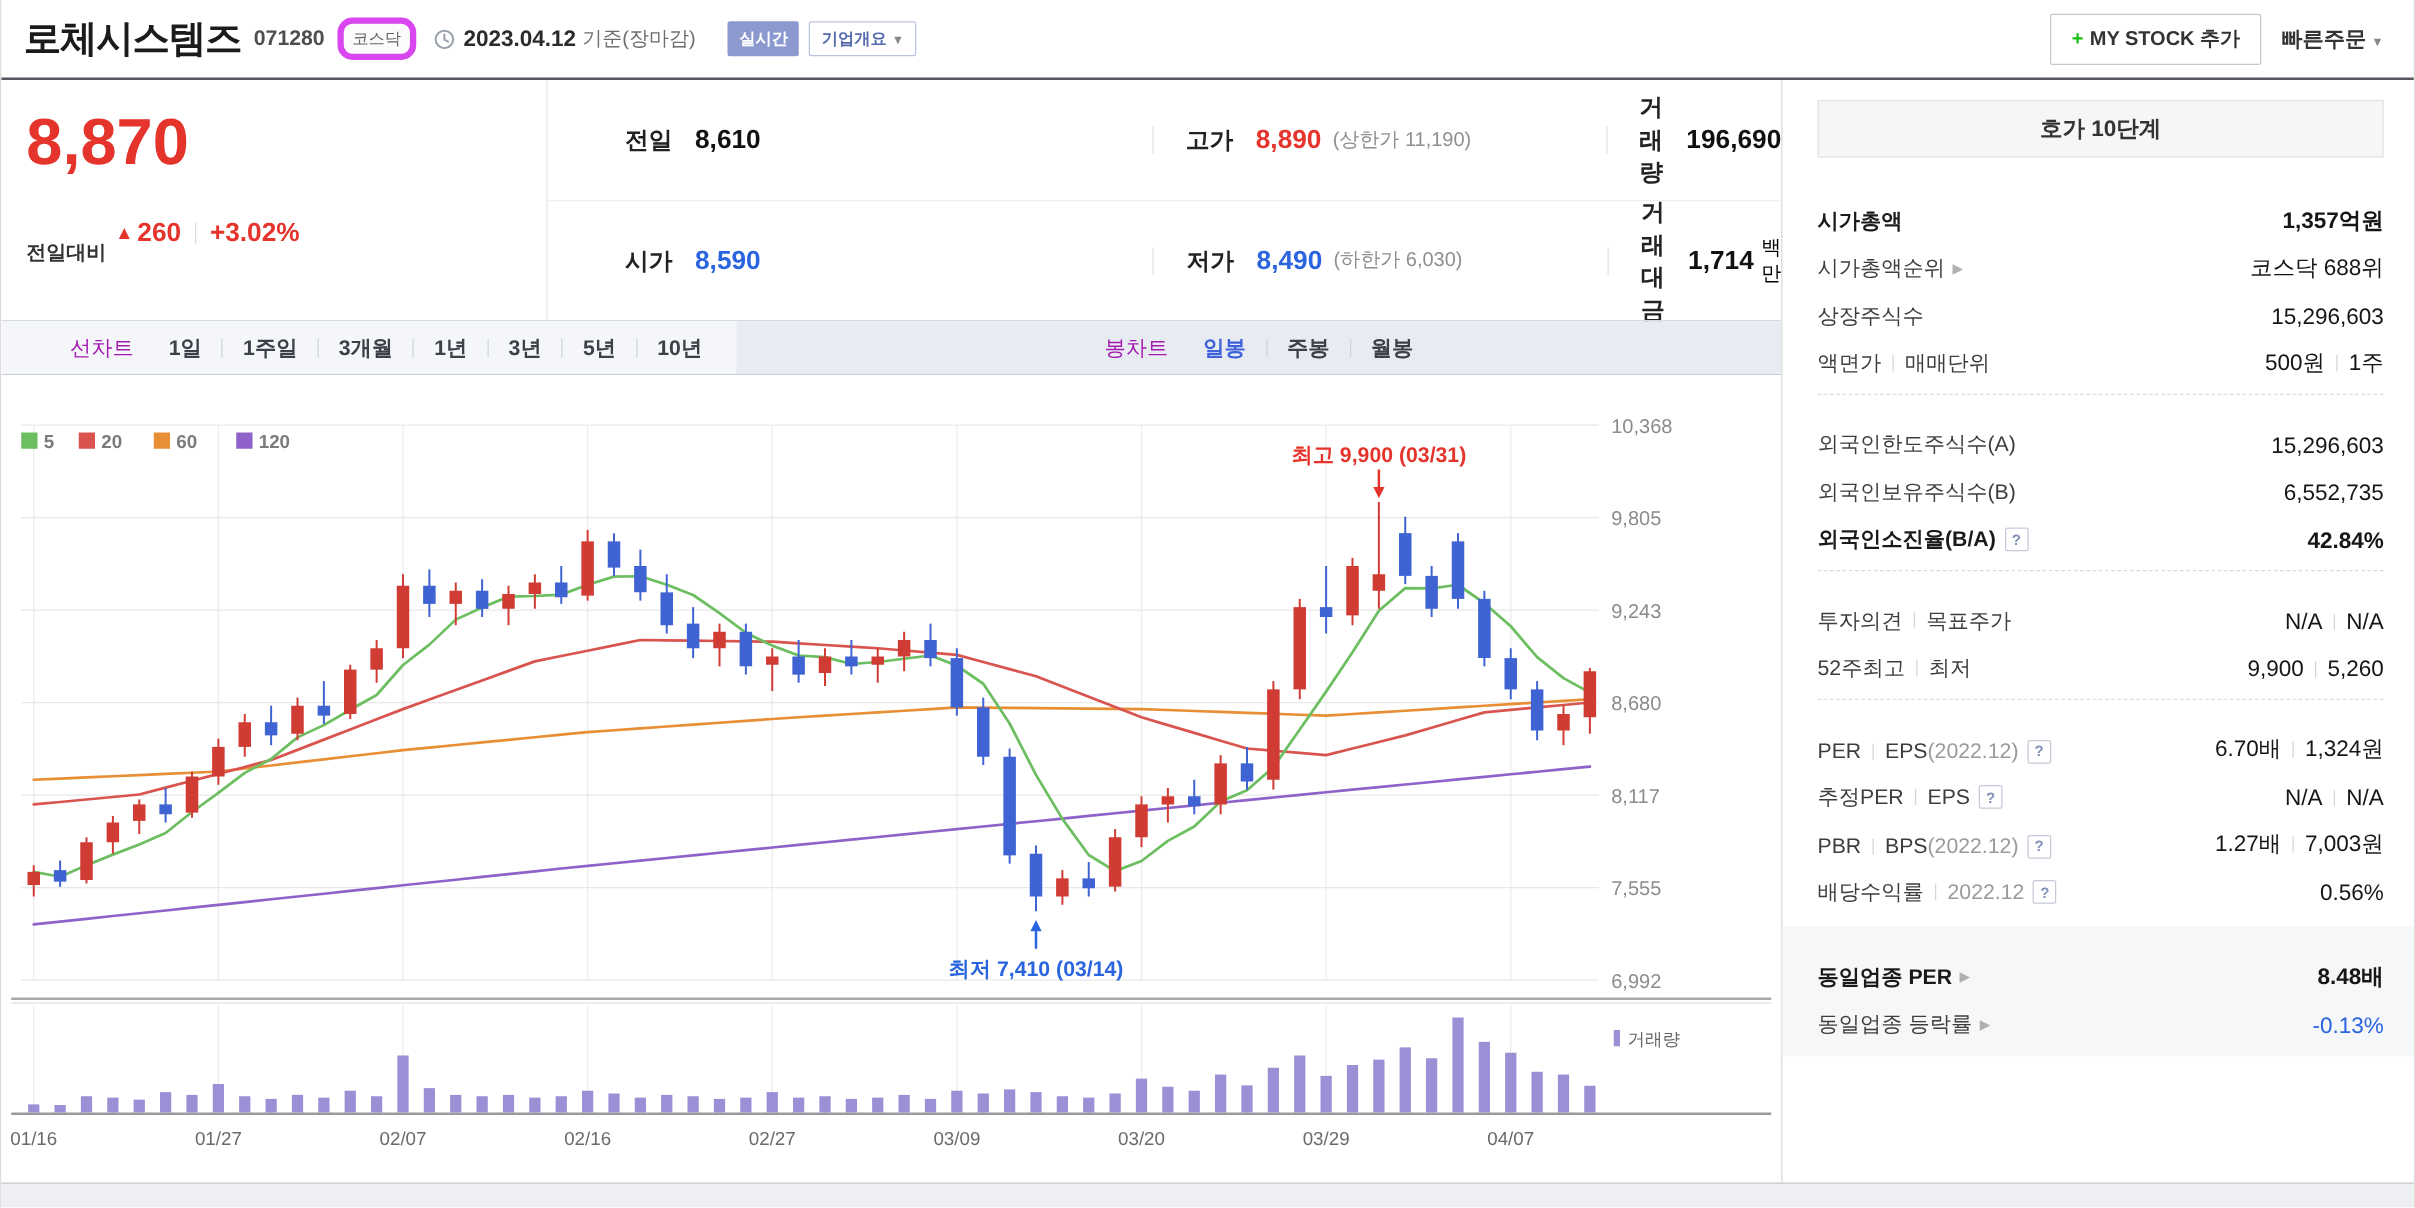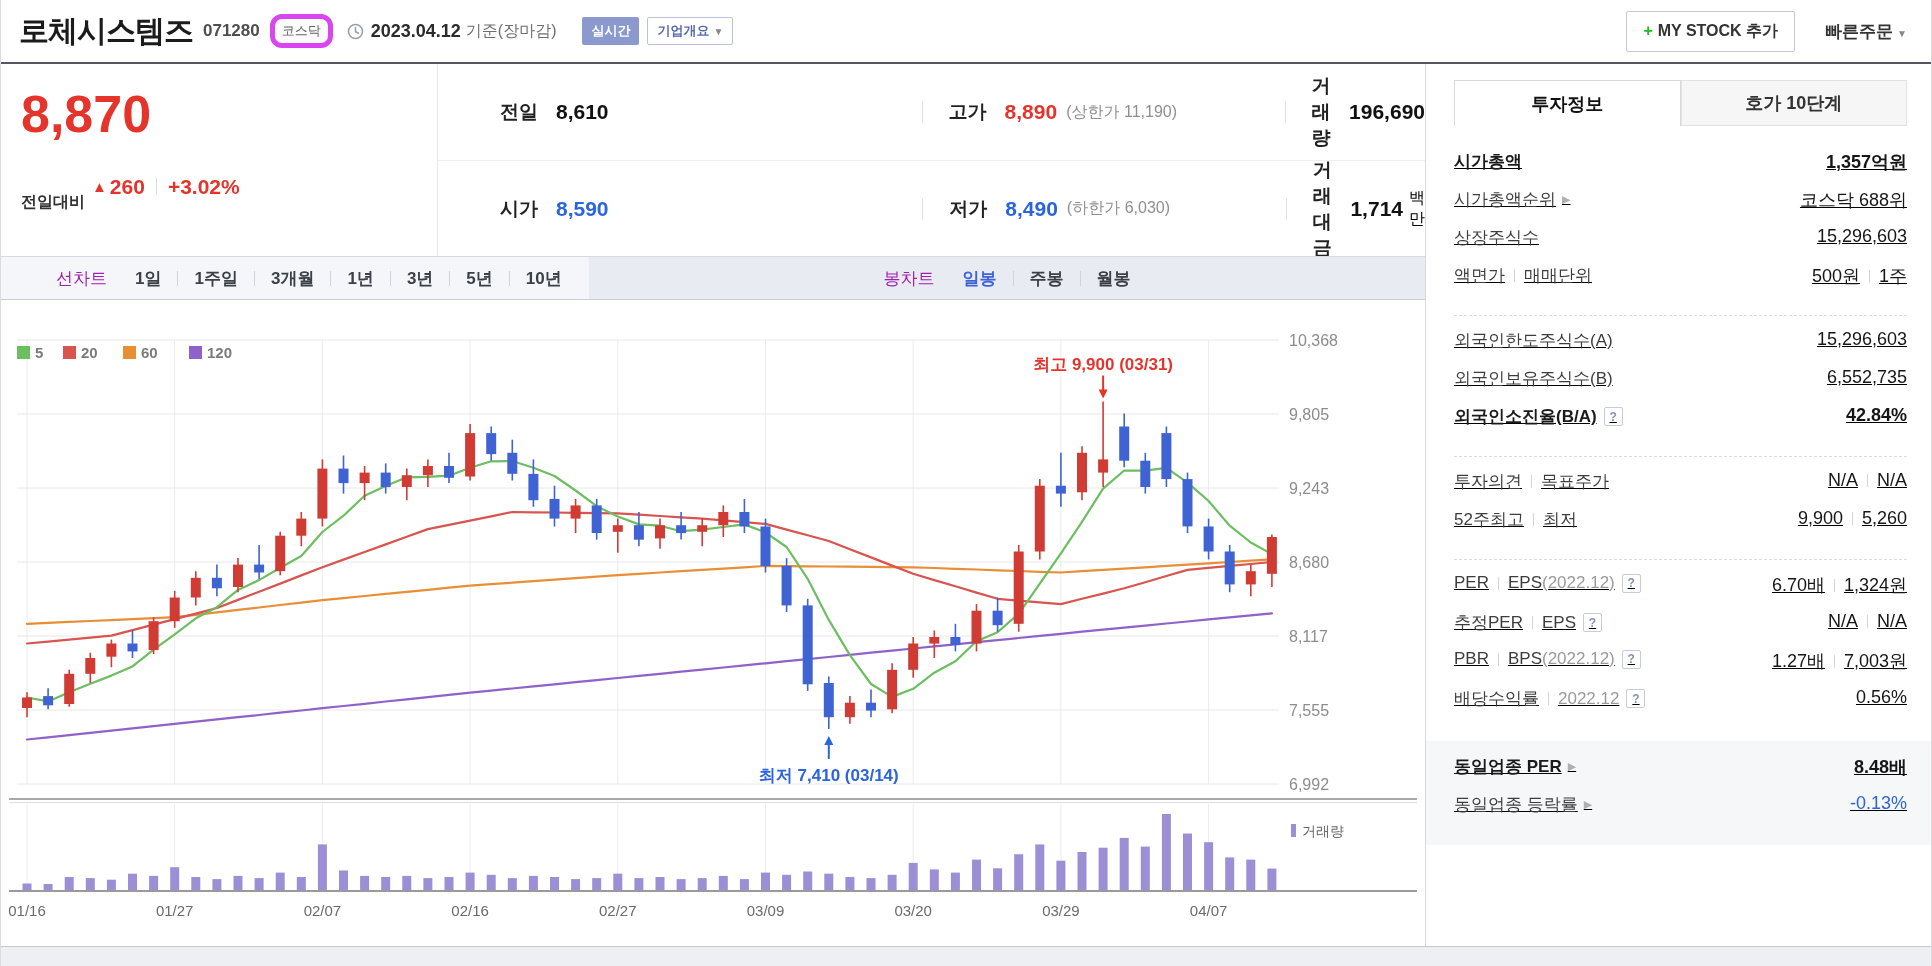--- a/index.html
+++ b/index.html
@@ -9,21 +9,21 @@
   
   .header { position:absolute; top:0; left:0; right:0; height:62px; display:flex; align-items:center; padding:0 18px; }
   .title { font-size:30px; font-weight:bold; color:#1b1b1b; letter-spacing:-1px; }
   .code { font-size:17px; font-weight:bold; color:#4e4e4e; margin-left:10px; }
   .badge-kosdaq { margin-left:10px; border:5px solid #d946ef; background:#fbfbfb; color:#666; font-size:13px; padding:3px 7px; border-radius:12px; }
   .clock { margin-left:14px; display:inline-flex; }
   .date { font-size:18px; font-weight:bold; color:#2b2b2b; margin-left:7px; }
   .date-suffix { font-size:16px; color:#6e6e6e; margin-left:5px; }
   .badge-rt { margin-left:26px; background:#8c99cf; color:#fff; font-size:13px; font-weight:bold; padding:5px 9px; border-radius:2px; }
   .badge-overview { margin-left:8px; border:1px solid #b9c2e0; color:#5569ad; font-size:13px; font-weight:bold; padding:4px 9px; border-radius:2px; background:#fff; cursor:pointer; }
-  .header-right { margin-left:auto; display:flex; align-items:center; gap:30px; padding-right:6px; }
+  .header-right { margin-left:auto; display:flex; align-items:center; gap:16px; padding-right:6px; }
   .mystock-btn { border:1px solid #c8c8c8; background:#fff; border-radius:2px; font-size:16px; font-weight:bold; color:#333; padding:9px 16px; cursor:pointer; font-family:inherit; }
   .mystock-btn .plus { color:#17c117; margin-right:5px; }
   .quick-order { font-size:17px; font-weight:bold; color:#333; cursor:pointer; }
   .caret { font-size:10px; color:#888; margin-left:4px; }
 
   
   .content { position:absolute; top:62px; left:0; width:1932px; height:884px; border-top:2px solid #54585e; background:#fff; }
   .bottom-strip { position:absolute; top:946px; left:0; width:1932px; height:20px; background:#edeff2; border-top:1px solid #c9c9c9; }
 
   
@@ -59,21 +59,21 @@
   .ts-item.active { color:#3e62d9; }
   .ts-sep { width:1px; height:15px; background:#d0d3db; margin:0 16px; }
 
   .chart-wrap { position:absolute; top:236px; left:0; width:1424px; height:646px; }
 
   
   .right-panel { position:absolute; top:0; left:1424px; width:508px; height:100%; border-left:1px solid #d9d9d9; background:#fff; padding:16px 26px 0 28px; }
   .rp-tabs { display:flex; height:46px; margin-bottom:24px; }
   .rp-tab { flex:1; display:flex; align-items:center; justify-content:center; font-size:18px; font-weight:bold; color:#333; cursor:pointer; background:#f6f6f6; border:1px solid #e2e2e2; }
   .rp-tab.active { background:#fff; border:1px solid #d9d9d9; border-bottom:none; color:#111; }
-  .inv-row { display:flex; justify-content:space-between; align-items:flex-start; height:38px;text-decoration:underline; }
+  .inv-row { display:flex; justify-content:space-between; align-items:flex-end; height:38px; }
   .inv-label { font-size:17px; color:#3d3d3d; display:flex; align-items:center; }
   .inv-label.bold { font-weight:bold; color:#1a1a1a; }
   .inv-value { font-size:18px; color:#161616; display:flex; align-items:center; }
   .inv-value.bold { font-weight:bold; }
   .inv-value.blue { color:#2a64de; }
   .lbl-bar { width:1px; height:13px; background:#d5d5d5; margin:0 9px; }
   .gray-part { color:#9a9a9a; }
   .help { width:19px; height:19px; border:1px solid #c5cbd8; background:#fff; color:#8291b5; font-size:12px; font-weight:bold; display:inline-flex; align-items:center; justify-content:center; margin-left:7px; border-radius:2px; cursor:pointer; }
   .arrow-r { color:#b0b0b0; font-size:11px; margin-left:6px; }
   .dashed { border-top:1px dashed #dcdcdc; margin:13px 0; }
@@ -427,21 +427,20 @@
           <line x1="1102.1" y1="75.5" x2="1102.1" y2="90.5" stroke="#e5342c" stroke-width="2"></line>
           <polygon points="1097.6,89.5 1106.6,89.5 1102.1,98.5" fill="#e5342c"></polygon>
           <polygon points="823.3,445.0 832.3,445.0 827.8,436.0" fill="#2a64de"></polygon>
           <line x1="827.8" y1="444.0" x2="827.8" y2="459.0" stroke="#2a64de" stroke-width="2"></line>
           <text x="827.8" y="481.0" text-anchor="middle" font-size="17" font-weight="bold" fill="#2a64de">최저 7,410 (03/14)</text>
         </svg>
       </div>
 
     <div class="right-panel">
       <div class="rp-tabs" id="rp-tabs">
-          <div class="rp-tab active">투자정보</div>
           <div class="rp-tab">호가 10단계</div>
         </div>
       <div id="inv-body">
           <div class="inv-row">
             <span class="inv-label bold">
               <span>시가총액</span>
             </span>
             <span class="inv-value bold">
               <span>1,357억원</span>
             </span>

